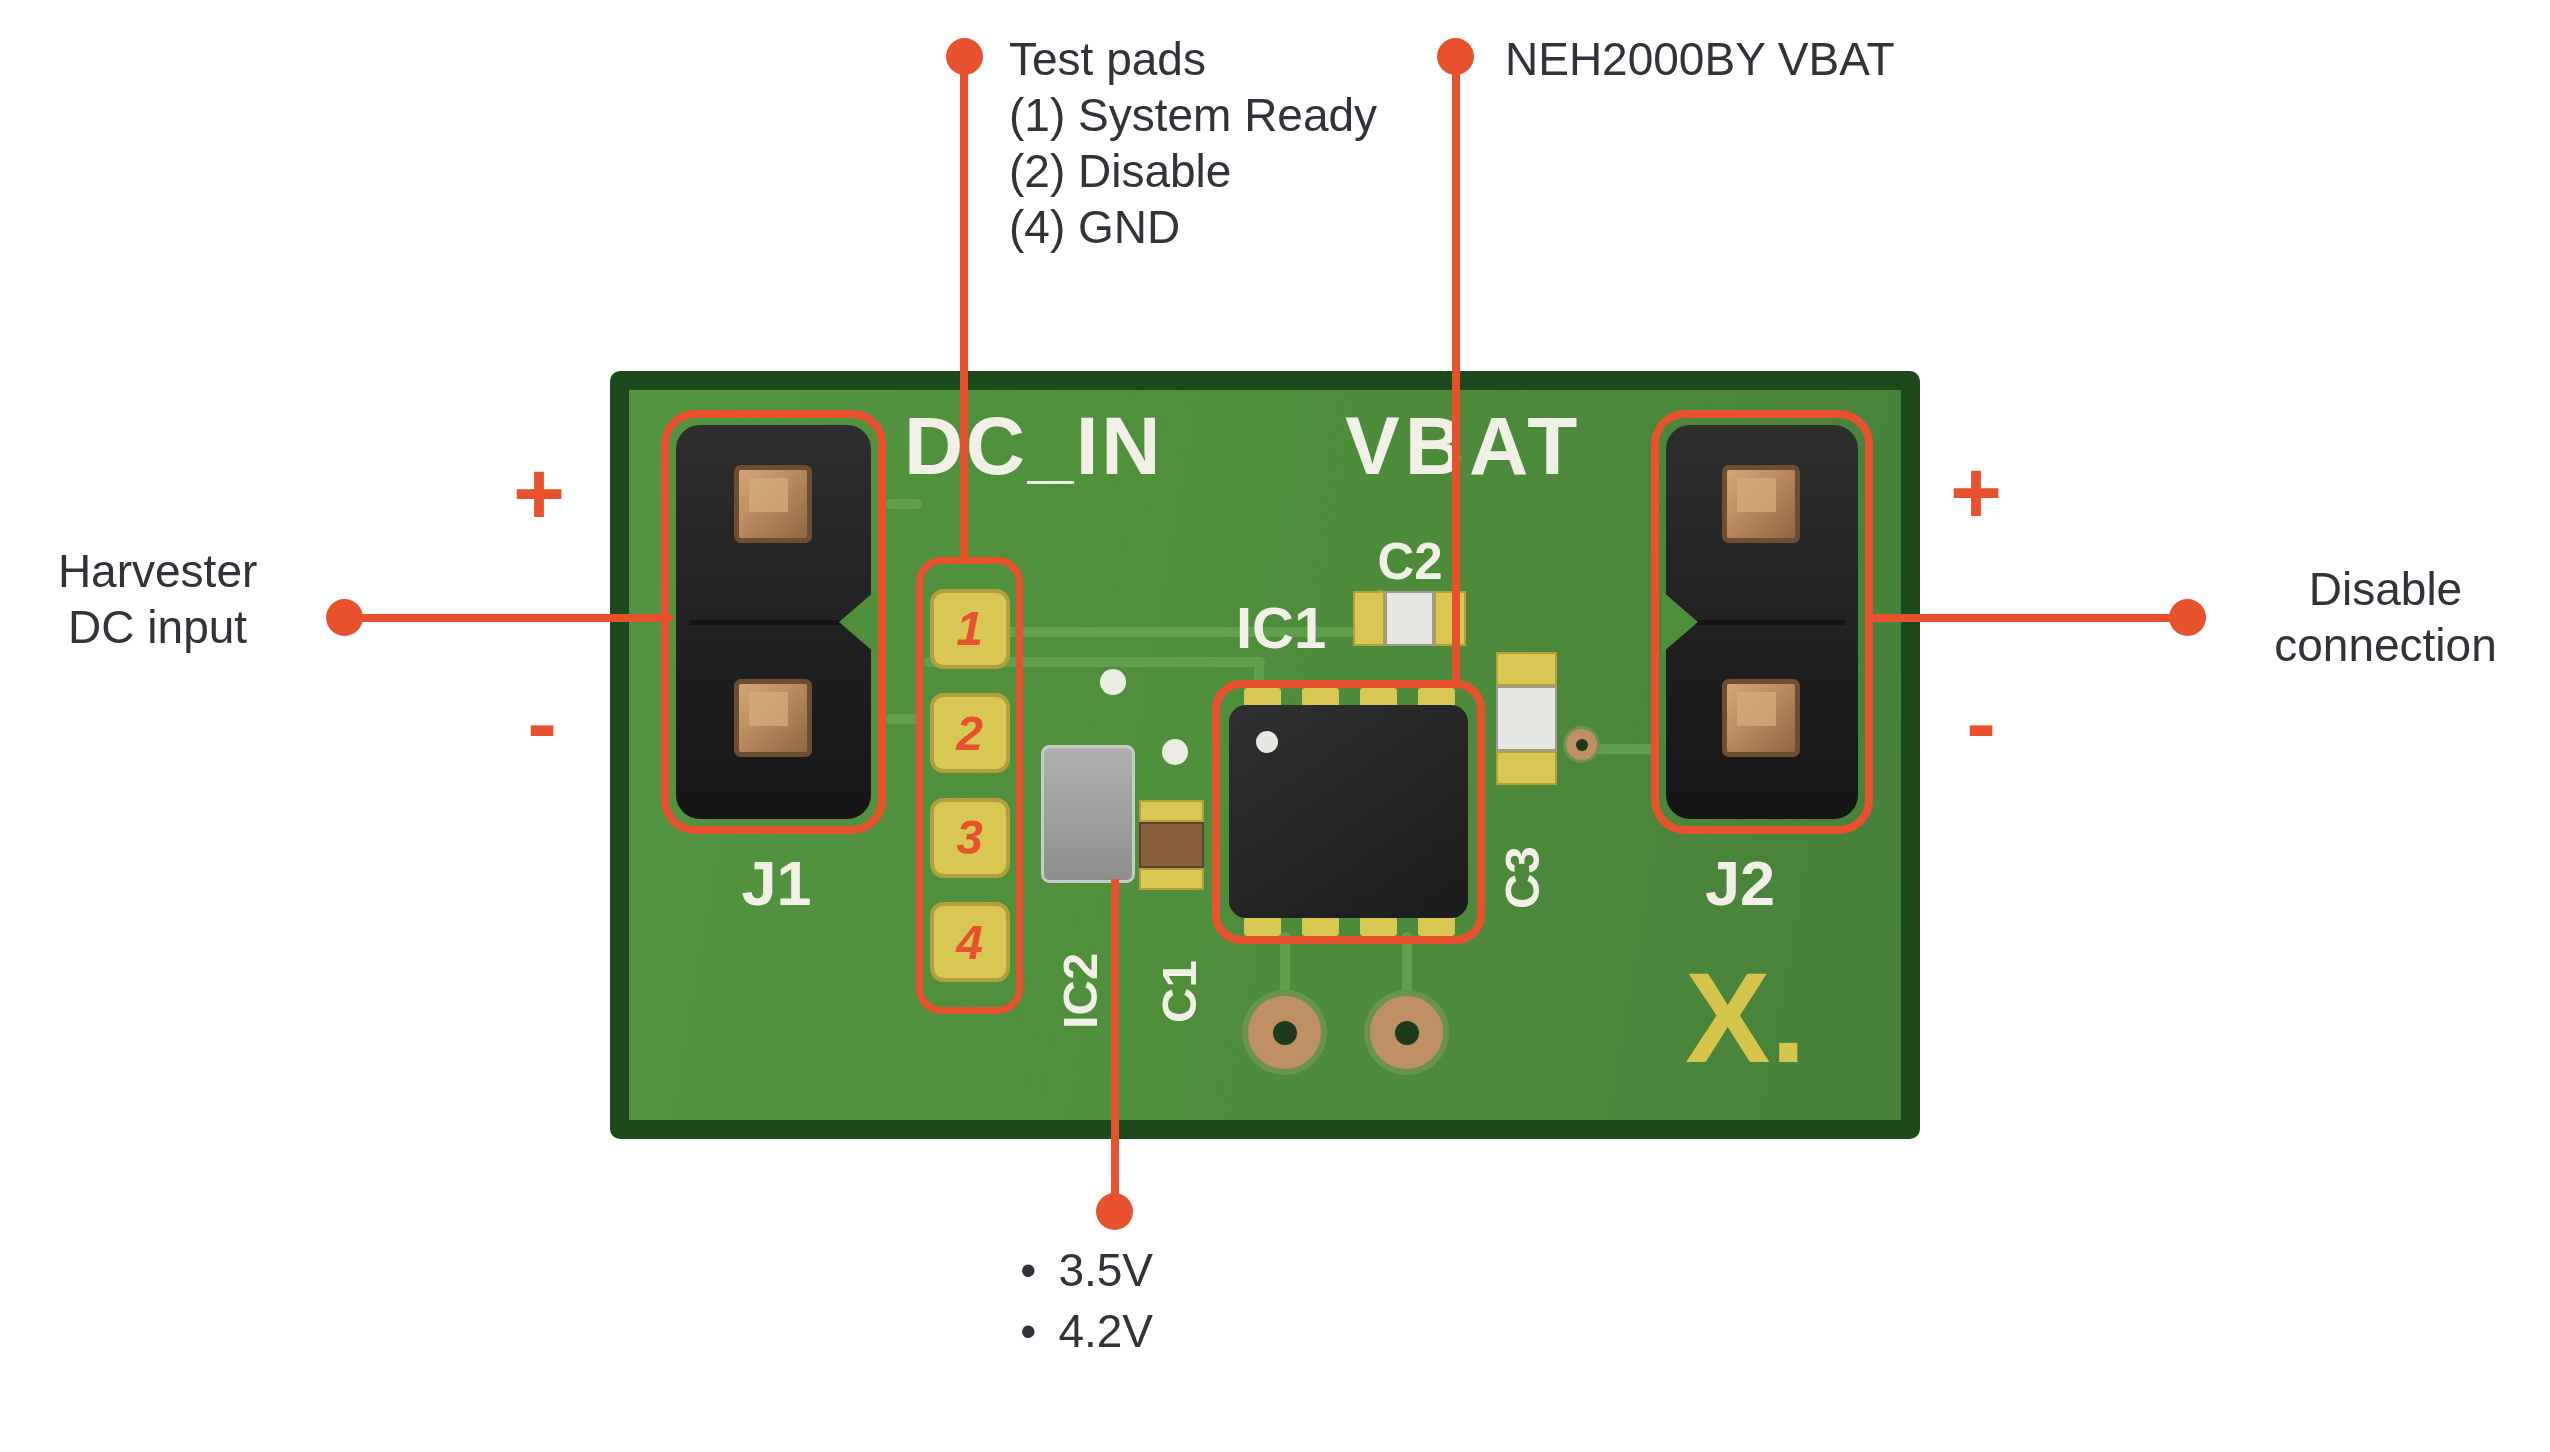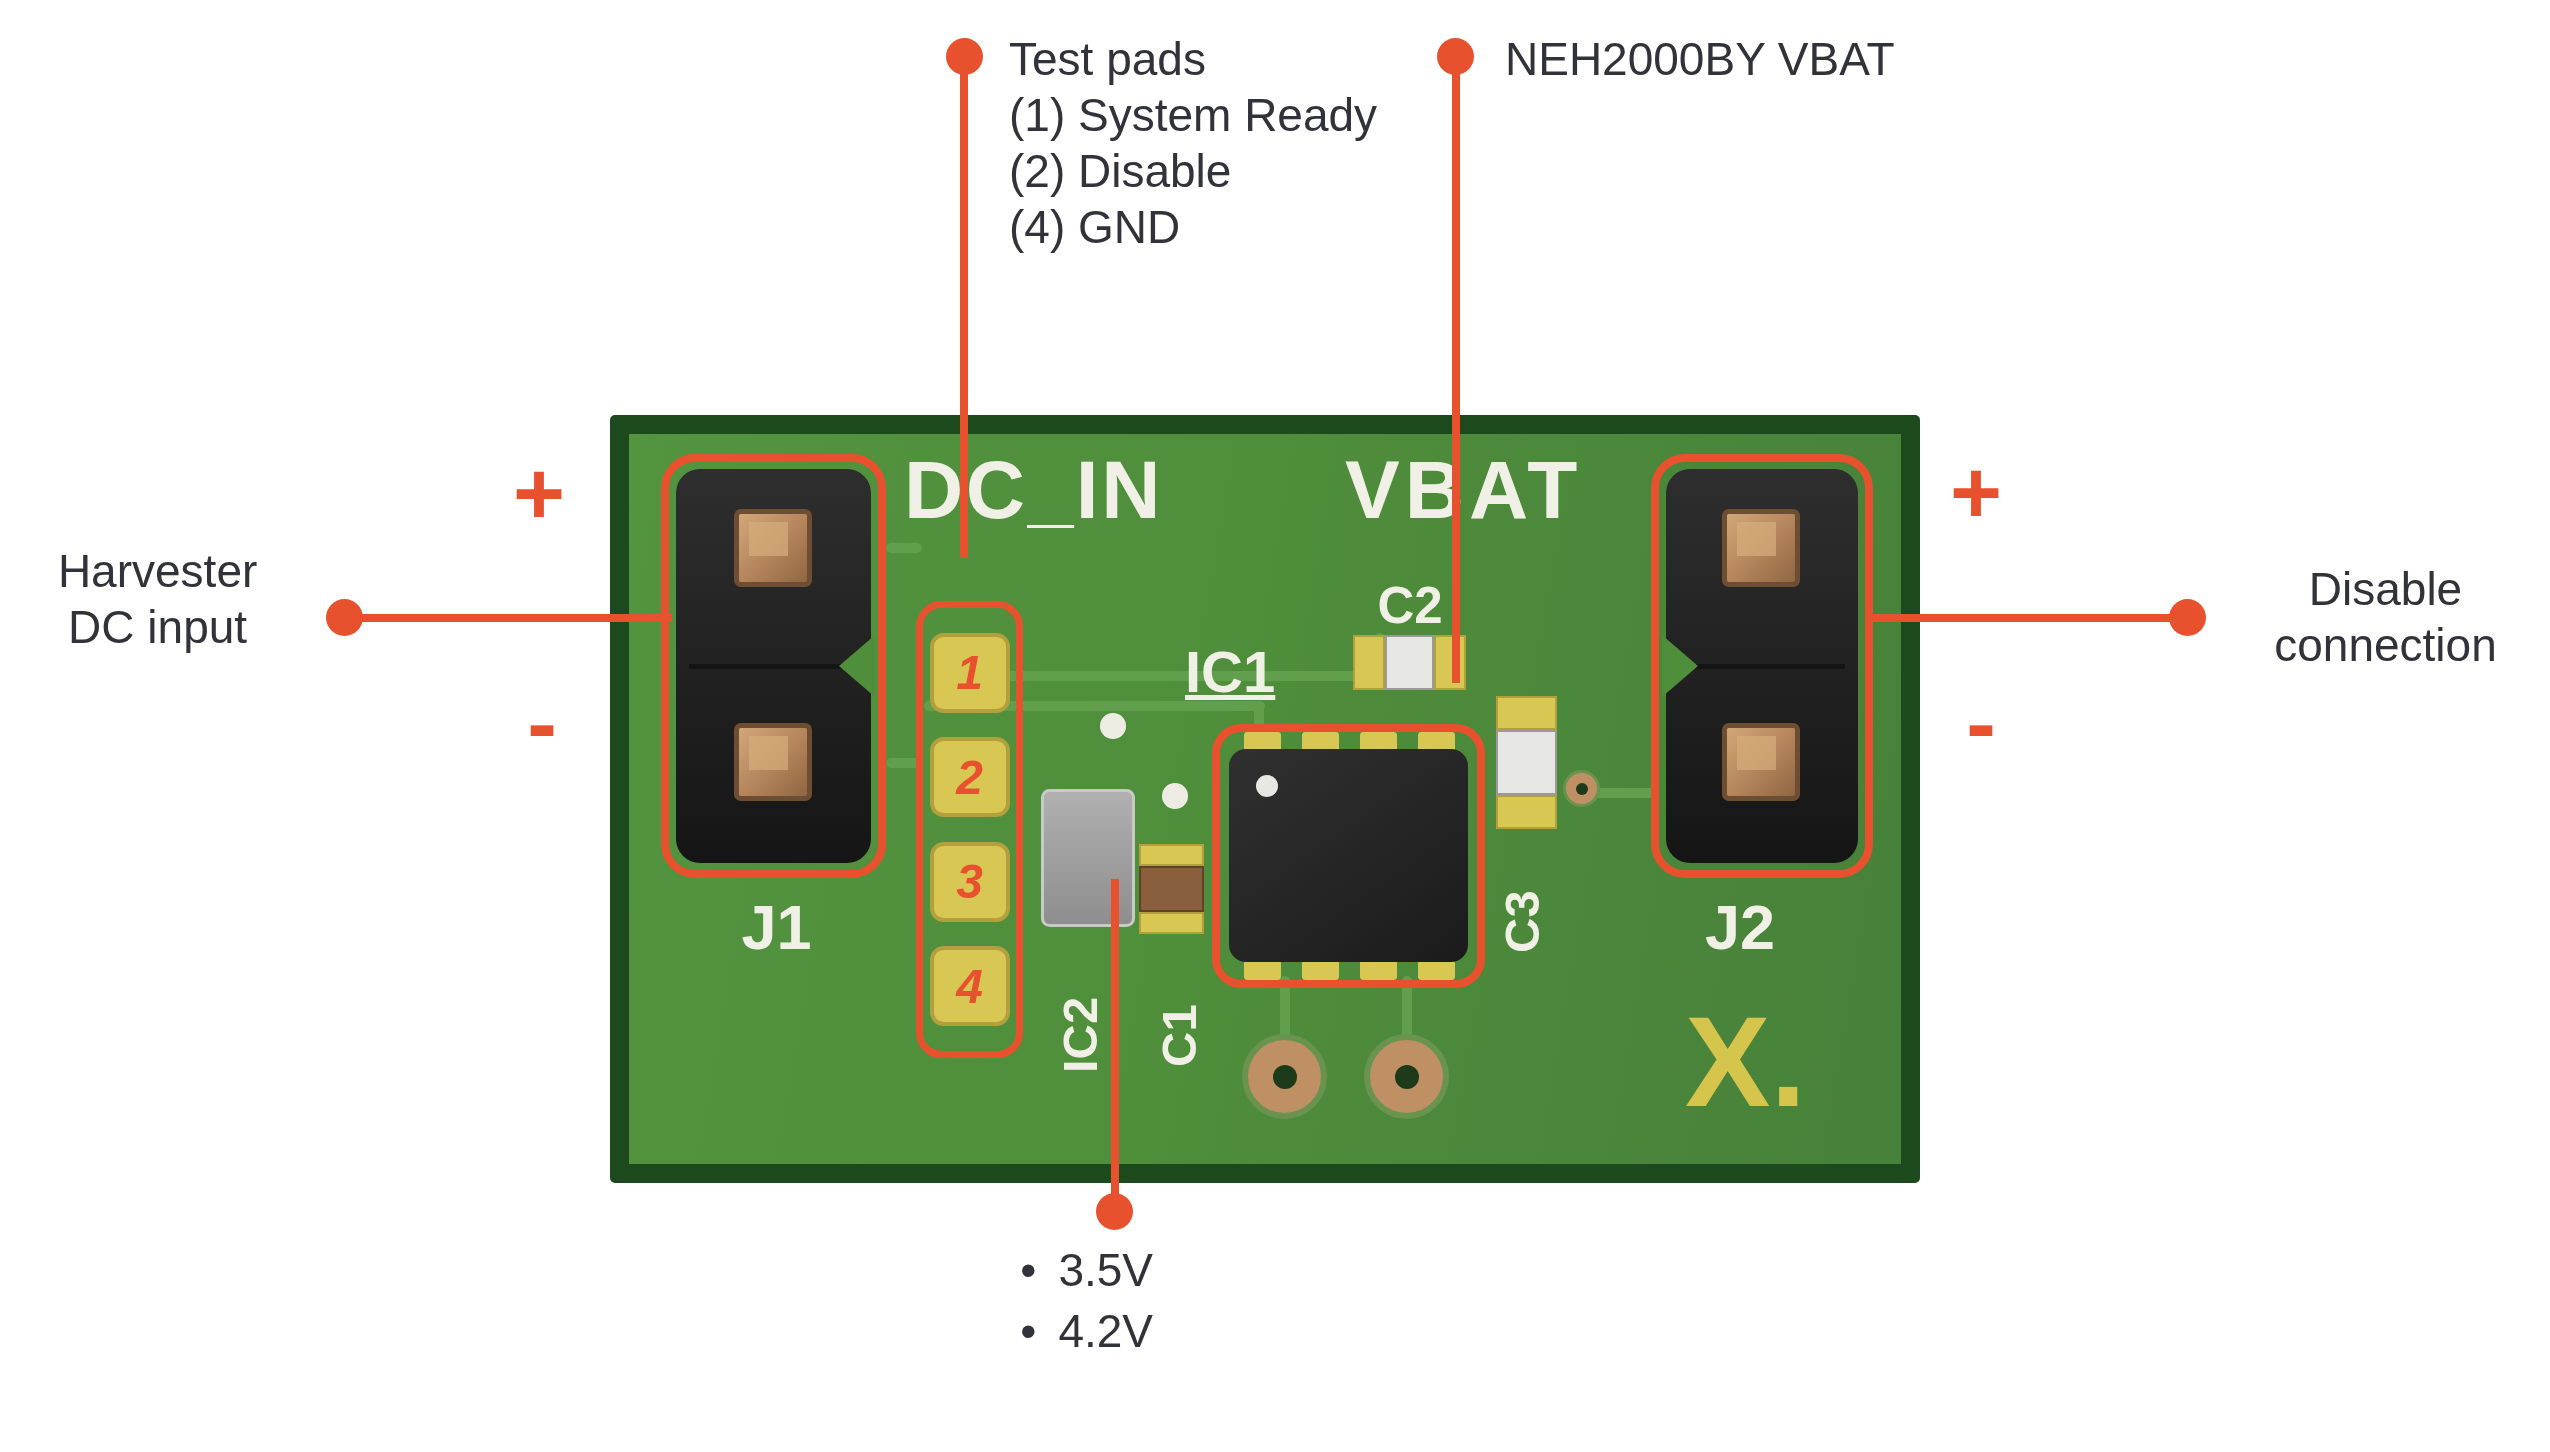--- a/index.html
+++ b/index.html
@@ -4,21 +4,21 @@
 <style>
   * { margin:0; padding:0; box-sizing:border-box; }
   body { background:#ffffff; font-family:"Liberation Sans", sans-serif; }
   .stage { position:relative; width:2550px; height:1453px; background:#ffffff; overflow:hidden; }
 
   .ann { position:absolute; color:var(--text,#32323A); font-size:46px; line-height:56px; z-index:10; }
   .dot { position:absolute; width:37px; height:37px; border-radius:50%; background:var(--accent,#E8512E); z-index:12; }
   .cline { position:absolute; background:var(--accent,#E8512E); z-index:11; }
   .sign { position:absolute; color:var(--accent,#E8512E); font-weight:bold; font-size:89px; line-height:1; transform:translate(-50%,-50%); z-index:10; }
 
-  .board { position:absolute; background:var(--board-edge,#1D4A1C); border-radius:5px; z-index:1;margin-top:44px; }
+  .board { position:absolute; background:var(--board-edge,#1D4A1C); border-radius:10px; z-index:1; }
   .board-inner { position:absolute; inset:19px; background:linear-gradient(100deg,#539440 0%, var(--board-green,#4F8E3B) 45%, #47813A 100%); }
   .trace { position:absolute; background:var(--trace-green,#619F4C); border-radius:5.1px; z-index:1; }
   .fid { position:absolute; width:25.6px; height:25.6px; border-radius:50%; background:#ECECE2; z-index:2; }
 
   .silk { position:absolute; color:var(--silkscreen,#F1F0E6); font-weight:bold; z-index:4; line-height:1; }
   .vlabel { writing-mode:vertical-rl; transform:rotate(180deg); }
 
   .connector { position:absolute; border:8.5px solid var(--accent,#E8512E); border-radius:34px; z-index:3; }
   .connector-body { position:absolute; inset:6.8px; background:linear-gradient(180deg,#2E2E2E,#151515); border-radius:24px; }
   .seam { position:absolute; left:13.6px; right:13.6px; height:4.3px; background:#0B0B0B; opacity:.55; }
@@ -107,21 +107,21 @@
     <div class="ic2-chip" style="left:431px; top:374px; width:94px; height:138px;"></div>
     <div class="silk vlabel" style="left:446px; top:530px; width:53px; height:128px; font-size:49px;">IC2</div>
 
     <div class="comp" style="left:529px; top:429px; width:65px; flex-direction:column;">
       <div class="comp-cap" style="height:22px;"></div>
       <div class="comp-body-b" style="height:46px;"></div>
       <div class="comp-cap" style="height:22px;"></div>
     </div>
     <div class="silk vlabel" style="left:545px; top:533px; width:53px; height:119px; font-size:49px;">C1</div>
 
-    <div class="silk" style="left:575px; top:228px; font-size:58px;text-decoration:underline;">IC1</div>
+    <div class="silk" style="left:626px; top:228px; font-size:58px;">IC1</div>
     <div class="ic1-frame" style="left:602px; top:309px; width:273px; height:264px;">
       <div class="ic-pad" style="left:24px; top:0;"></div>
       <div class="ic-pad" style="left:82px; top:0;"></div>
       <div class="ic-pad" style="left:140px; top:0;"></div>
       <div class="ic-pad" style="left:198px; top:0;"></div>
       <div class="ic-pad" style="left:24px; bottom:0;"></div>
       <div class="ic-pad" style="left:82px; bottom:0;"></div>
       <div class="ic-pad" style="left:140px; bottom:0;"></div>
       <div class="ic-pad" style="left:198px; bottom:0;"></div>
       <div class="chip" style="left:8.5px; top:17px; width:239px; height:213px;">

